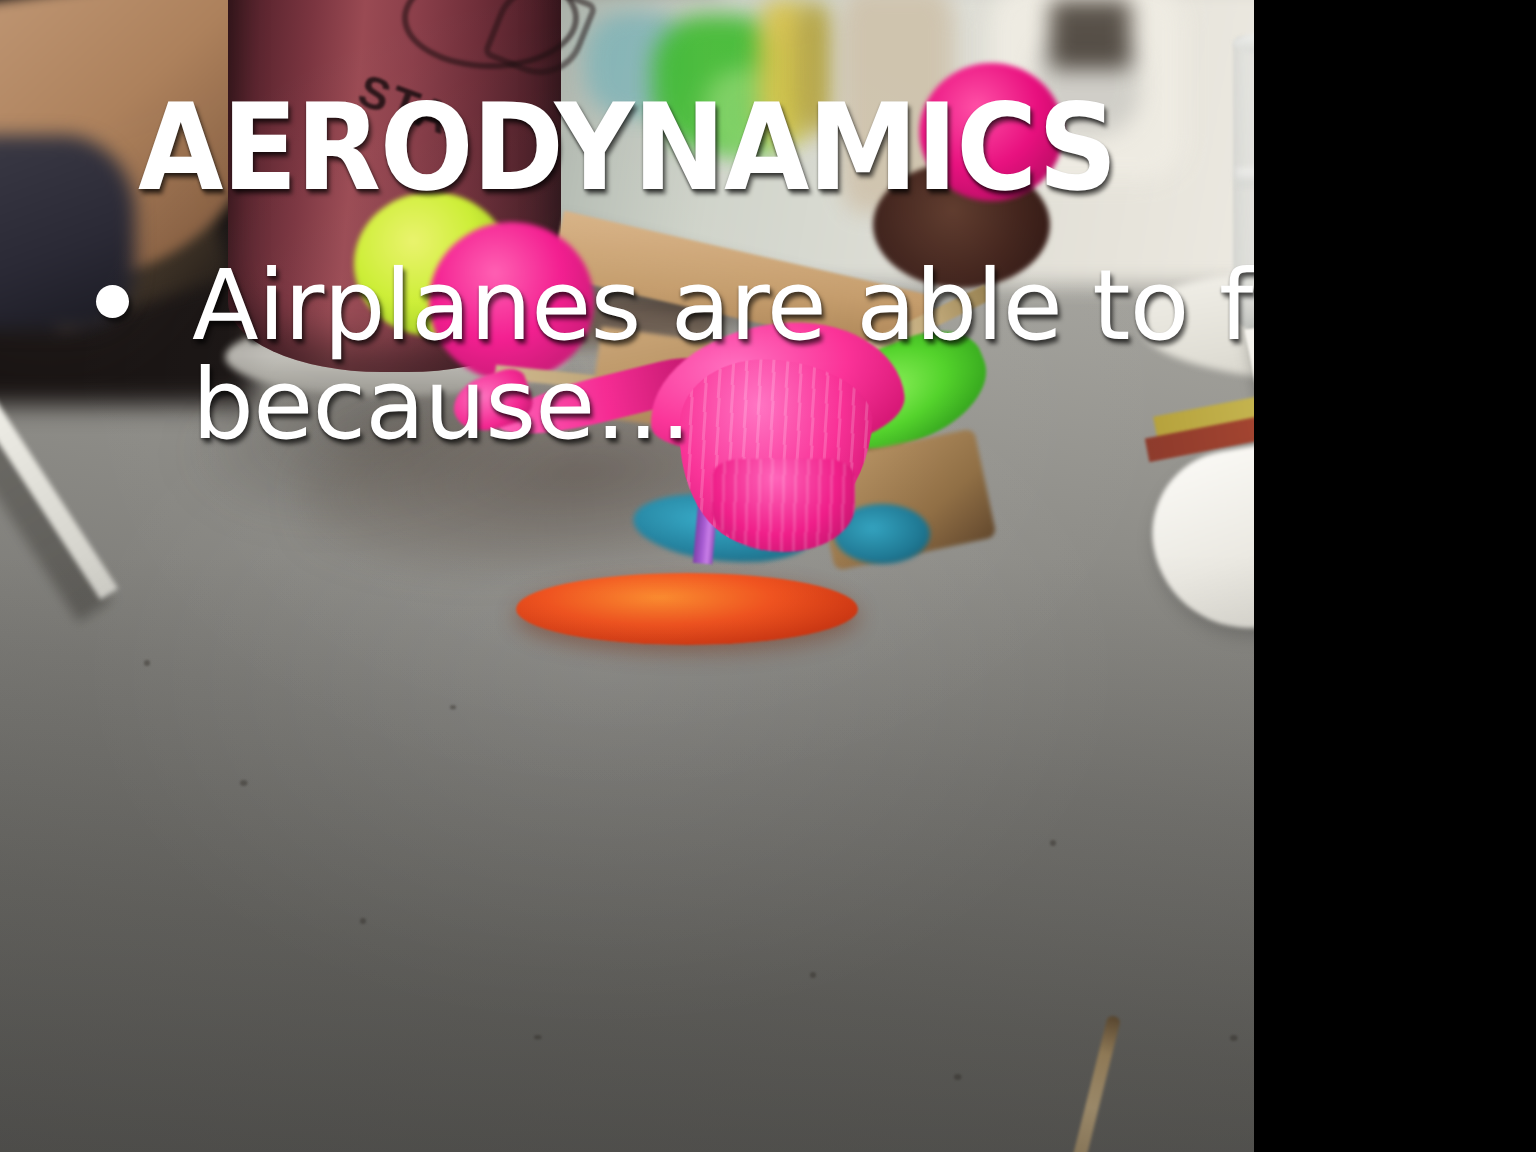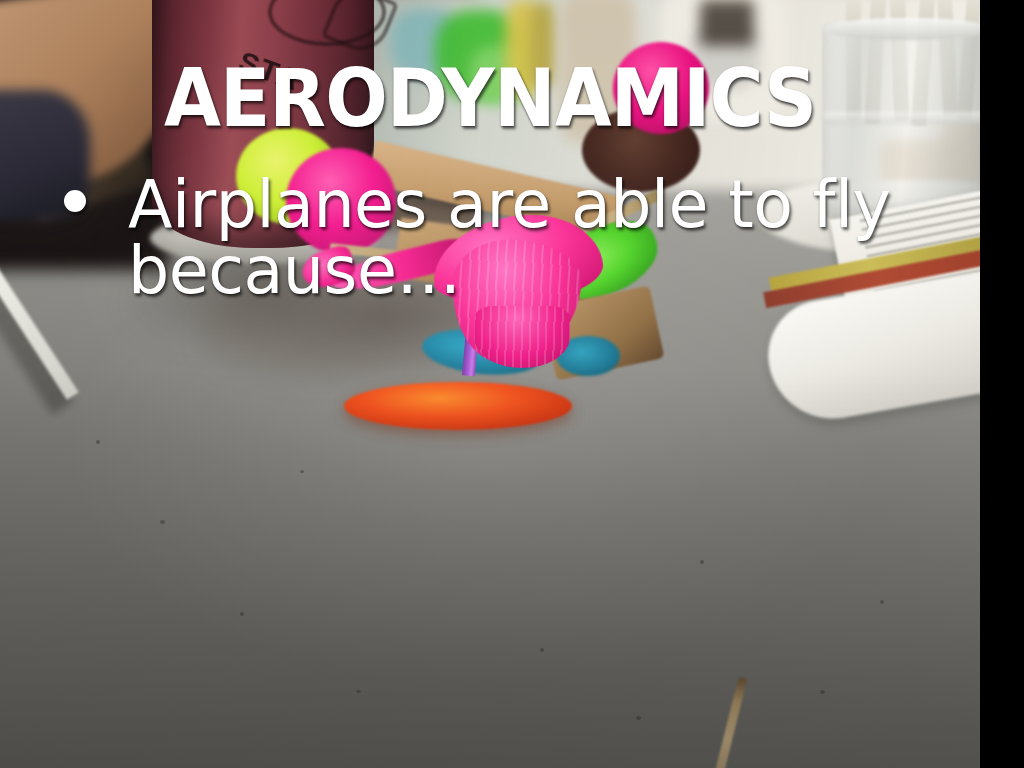--- a/index.html
+++ b/index.html
@@ -7,21 +7,21 @@
     margin: 0;
     padding: 0;
     background: #000;
   }
   body {
     font-family: "Liberation Sans", sans-serif;
   }
 
   .slide {
     position: relative;
-    width: 980px;
+    width: 836px;
     height: 768px;
     overflow: hidden;
     background: #6f6f6b;
   }
 
   
   .photo {
     position: absolute;
     inset: 0;
     overflow: hidden;

